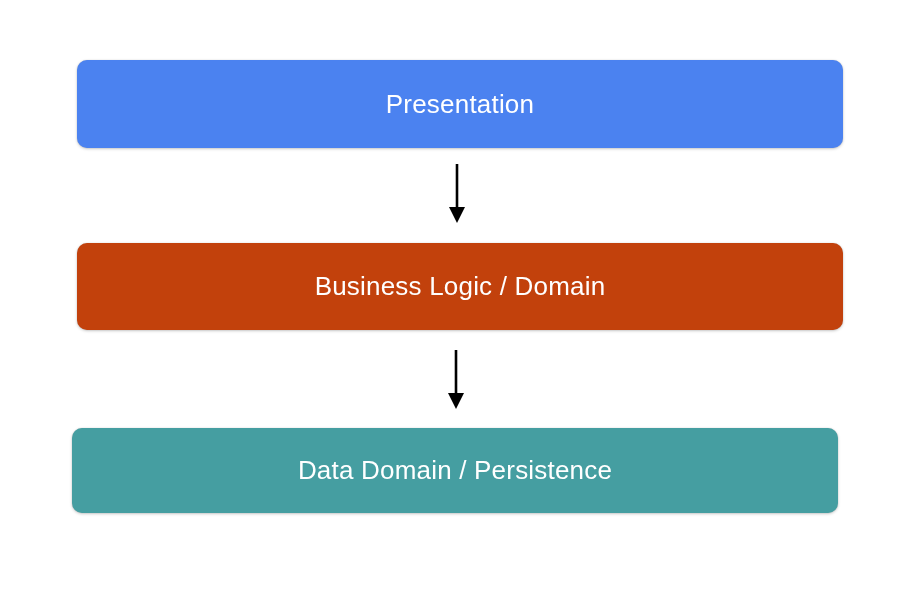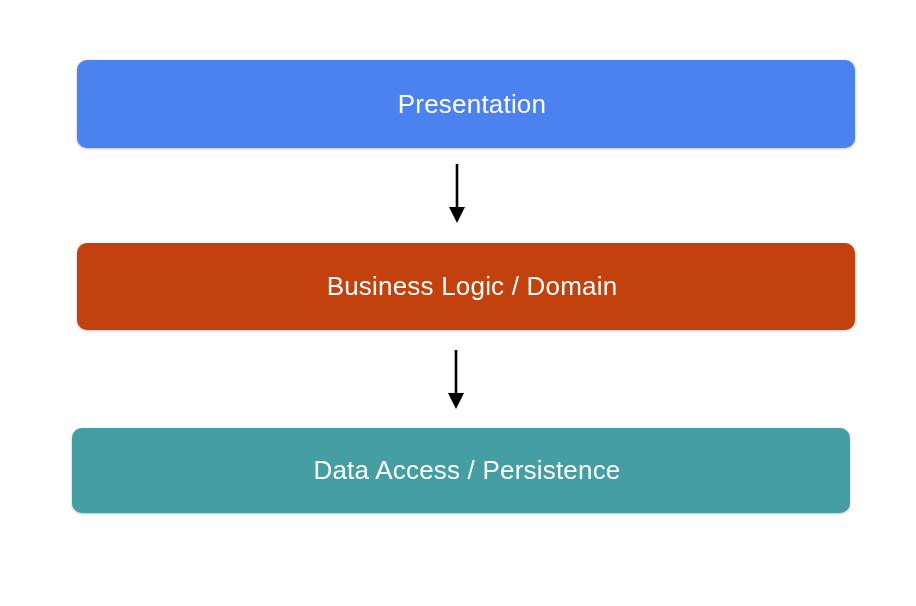--- a/index.html
+++ b/index.html
@@ -22,21 +22,20 @@
     width: 766px;
     border-radius: 10px;
     display: flex;
     align-items: center;
     justify-content: center;
     color: #ffffff;
     font-size: 26px;
     font-weight: 400;
     letter-spacing: 0.2px;
     box-shadow: 0 1px 3px rgba(0,0,0,0.22), 0 0 1px rgba(0,0,0,0.18);
-    padding-left: 12px;
   }
   .box-presentation { left: 77px; top: 60px;  height: 88px; }
   .box-business     { left: 77px; top: 243px; height: 87px; }
   .box-data         { left: 72px; top: 428px; height: 85px; }
   .arrow {
     position: absolute;
     width: 22px;
     height: 60px;
   }
   .arrow-1 { left: 446px; top: 163px; }
@@ -59,16 +58,16 @@
   <div class="layer-box box-business" style="background: #c2410c;">
     <span>Business Logic / Domain</span>
   </div>
 
   <svg class="arrow arrow-2" viewBox="0 0 22 60">
     <line x1="11" y1="1" x2="11" y2="46" stroke="#000000" stroke-width="2.6"></line>
     <polygon points="3,44 19,44 11,60" fill="#000000"></polygon>
   </svg>
 
   <div class="layer-box box-data" style="background: rgb(69, 158, 161);">
-    <span>Data Access / Persistence</span>
+    <span>Data Domain / Persistence</span>
   </div>
 
 </div>
 
 </body></html>

